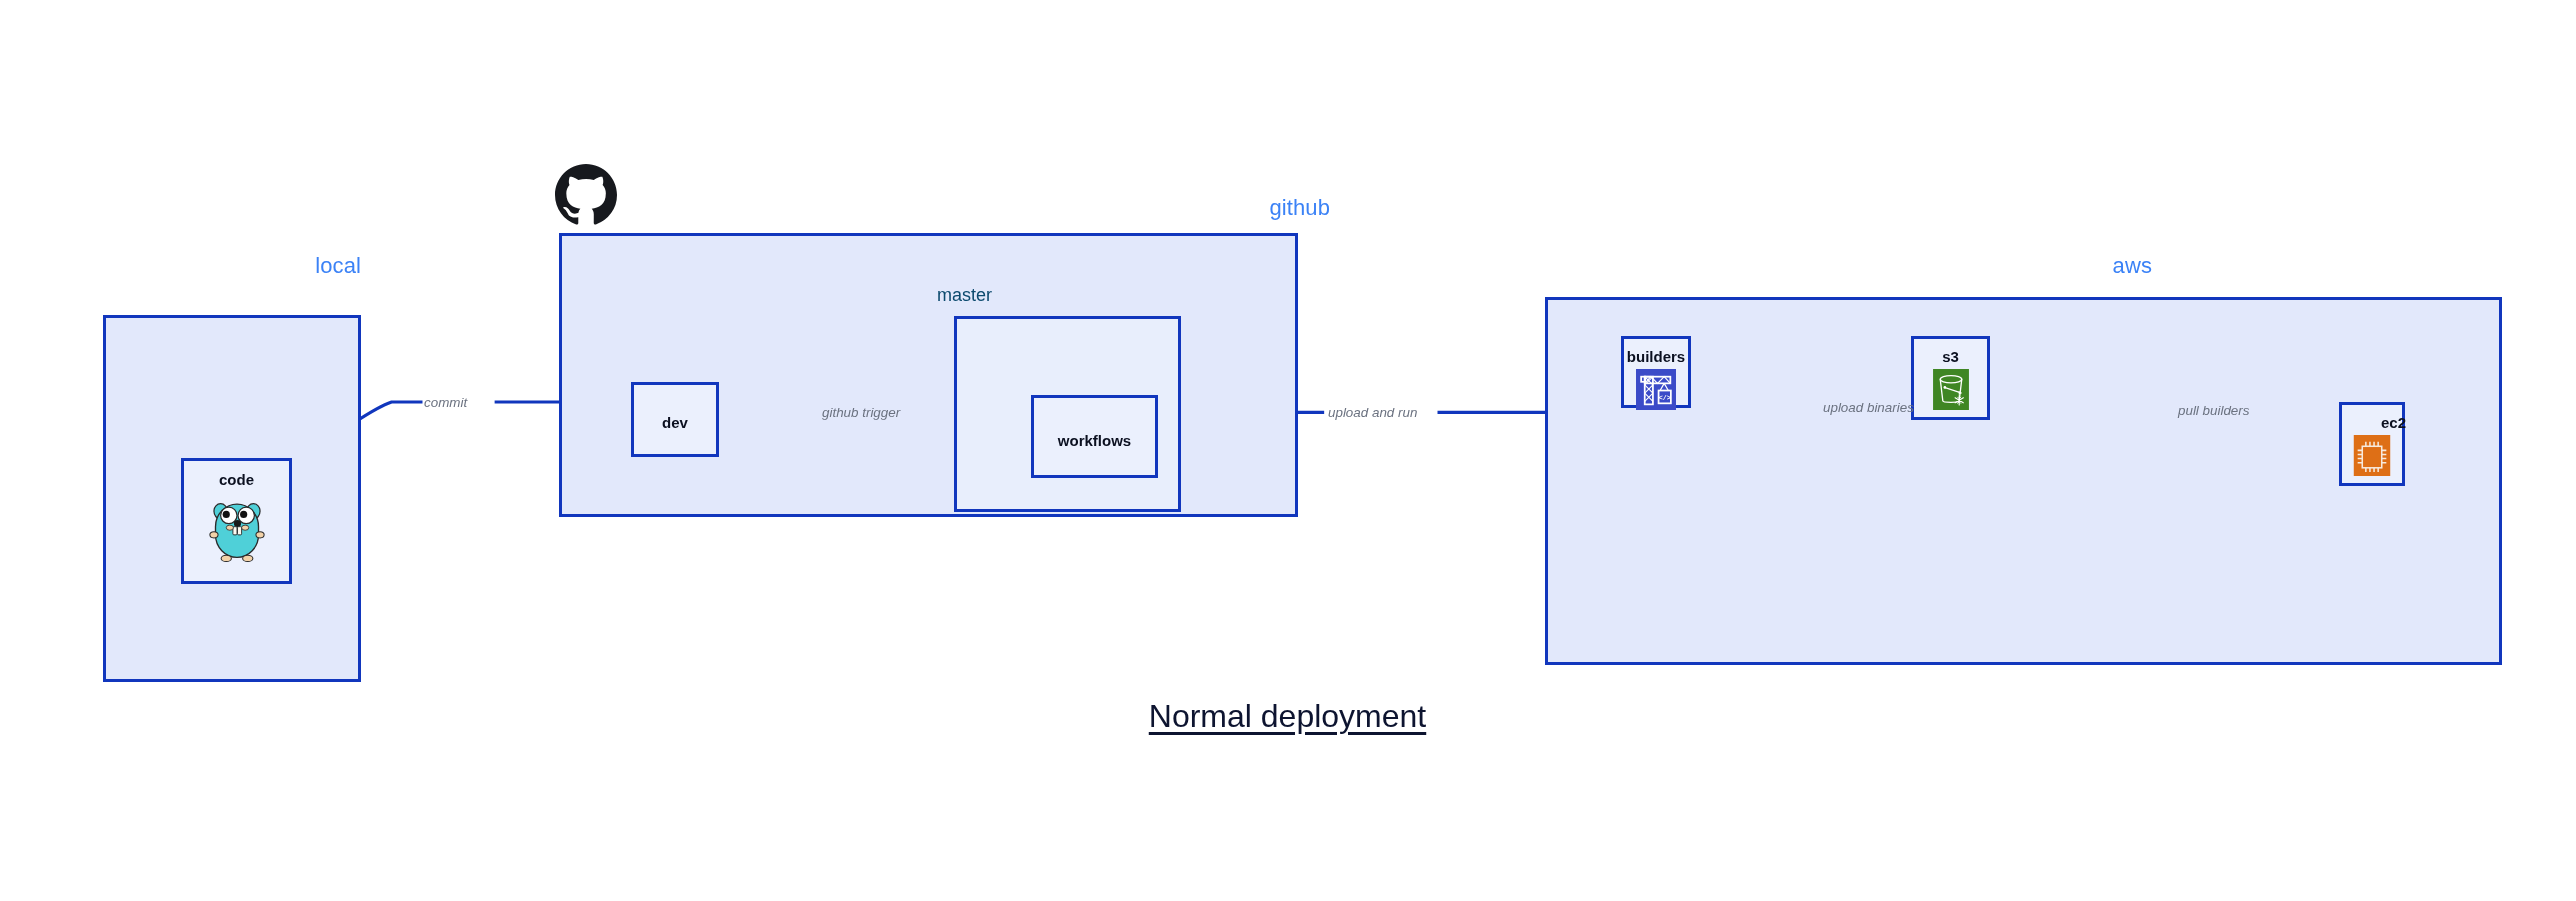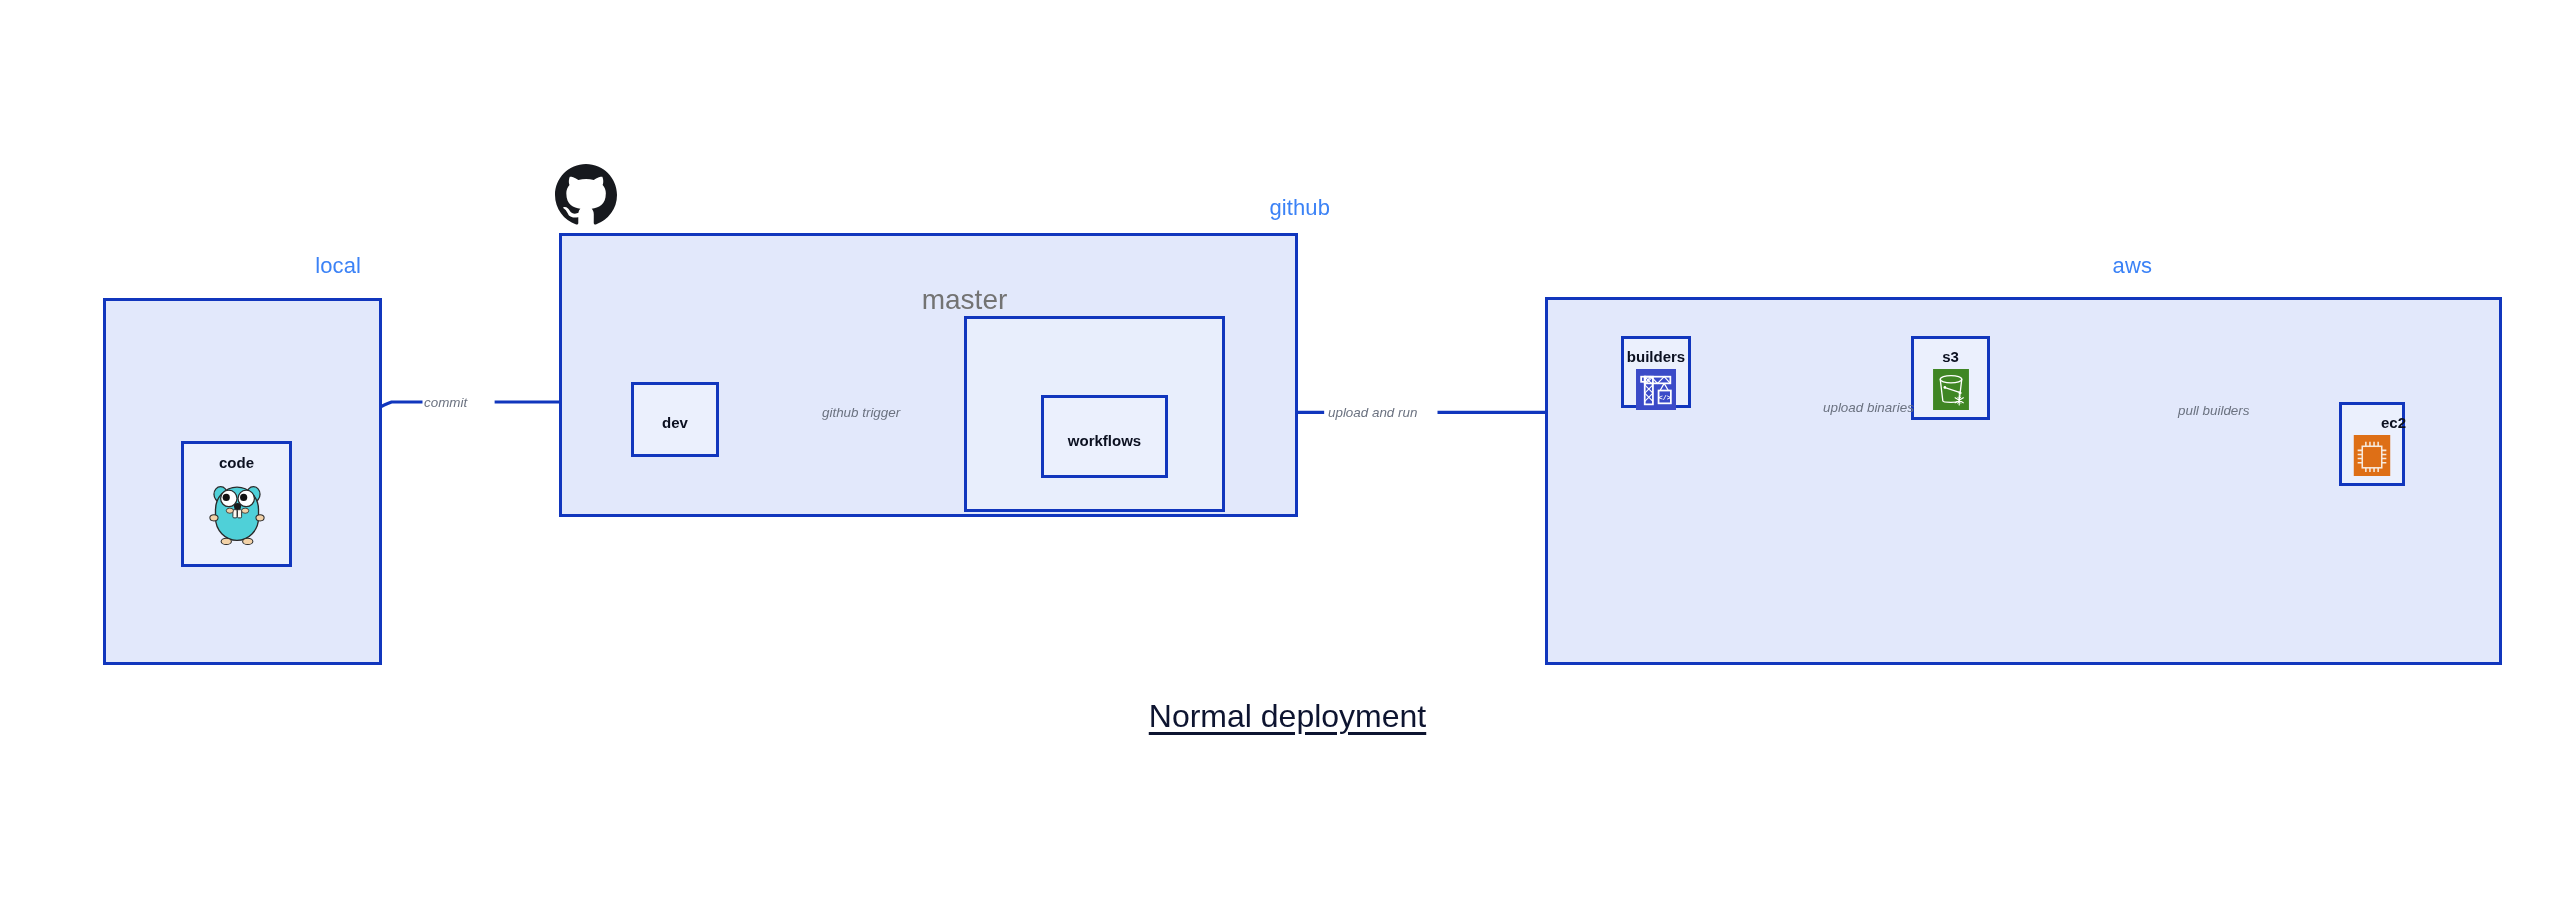--- a/index.html
+++ b/index.html
@@ -39,22 +39,22 @@
 
   
   .subgroup {
     position: absolute;
     background: #e8eefc;
     border: 3.1px solid #1136bd;
     box-sizing: border-box;
   }
   .subgroup-label {
     position: absolute;
-    color: #737373;
-    font-size: 28px;
+    color: #0c4a6e;
+    font-size: 18px;
     font-weight: 400;
     line-height: 1;
     white-space: nowrap;
     text-align: center;
   }
 
   
   .node {
     position: absolute;
     background: #ebf0fd;
@@ -138,21 +138,21 @@
 
     <path d="M 3400 790 L 3530 790" stroke="#1136bd" stroke-width="6" fill="none"></path>
     <path d="M 3730 790 L 3890 790" stroke="#1136bd" stroke-width="6" fill="none" marker-end="url(#arrow)"></path>
 
     <path d="M 4070 778 C 4140 780 4190 790 4222 796" stroke="#1136bd" stroke-width="6" fill="none"></path>
     <path d="M 4320 820 C 4400 850 4470 900 4518 935" stroke="#1136bd" stroke-width="6" fill="none" marker-end="url(#arrow)"></path>
   </svg>
 
   <div class="group-label" style="left:103px; top:255px; width:258px;">local</div>
 
-  <div class="group" style="left:103px; top:298px; width:279px; height:367px;">
+  <div class="group" style="left:103px; top:315px; width:258px; height:367px;">
 
     <div class="node" style="left:75px; top:140px; width:111px; height:126px;">
       <div class="node-label" style="top:11.3px;">code</div>
 
       <svg class="node-icon" style="top:37px;" width="58" height="64" viewBox="0 0 112 125">
 
         <ellipse cx="24" cy="26" rx="13" ry="15" fill="#4fd0d8" stroke="#2a2a2a" stroke-width="2.4"></ellipse>
         <ellipse cx="88" cy="26" rx="13" ry="15" fill="#4fd0d8" stroke="#2a2a2a" stroke-width="2.4"></ellipse>
 
         <rect x="14" y="12" width="84" height="104" rx="42" ry="44" fill="#4fd0d8" stroke="#2a2a2a" stroke-width="2.6"></rect>
@@ -192,21 +192,21 @@
   <div class="group-label" style="left:1072px; top:197px; width:258px;">github</div>
 
   <div class="group" style="left:559px; top:233px; width:739px; height:284px;">
 
     <div class="node" style="left:69px; top:146px; width:88px; height:75px;">
       <div class="node-label" style="top:30px;">dev</div>
     </div>
 
     <div class="subgroup-label" style="left:289px; top:50px; width:227px;">master</div>
 
-    <div class="subgroup" style="left:402px; top:80px; width:261px; height:196px;padding-left:13px;">
+    <div class="subgroup" style="left:392px; top:80px; width:227px; height:196px;padding-left:13px;">
       <div class="node" style="left:74px; top:76px; width:127px; height:83px;">
         <div class="node-label" style="top:35px;">workflows</div>
       </div>
     </div>
   </div>
 
   <div class="group-label" style="left:1894px; top:255px; width:258px;">aws</div>
 
   <div class="group" style="left:1545px; top:297px; width:957px; height:368px;">
 

